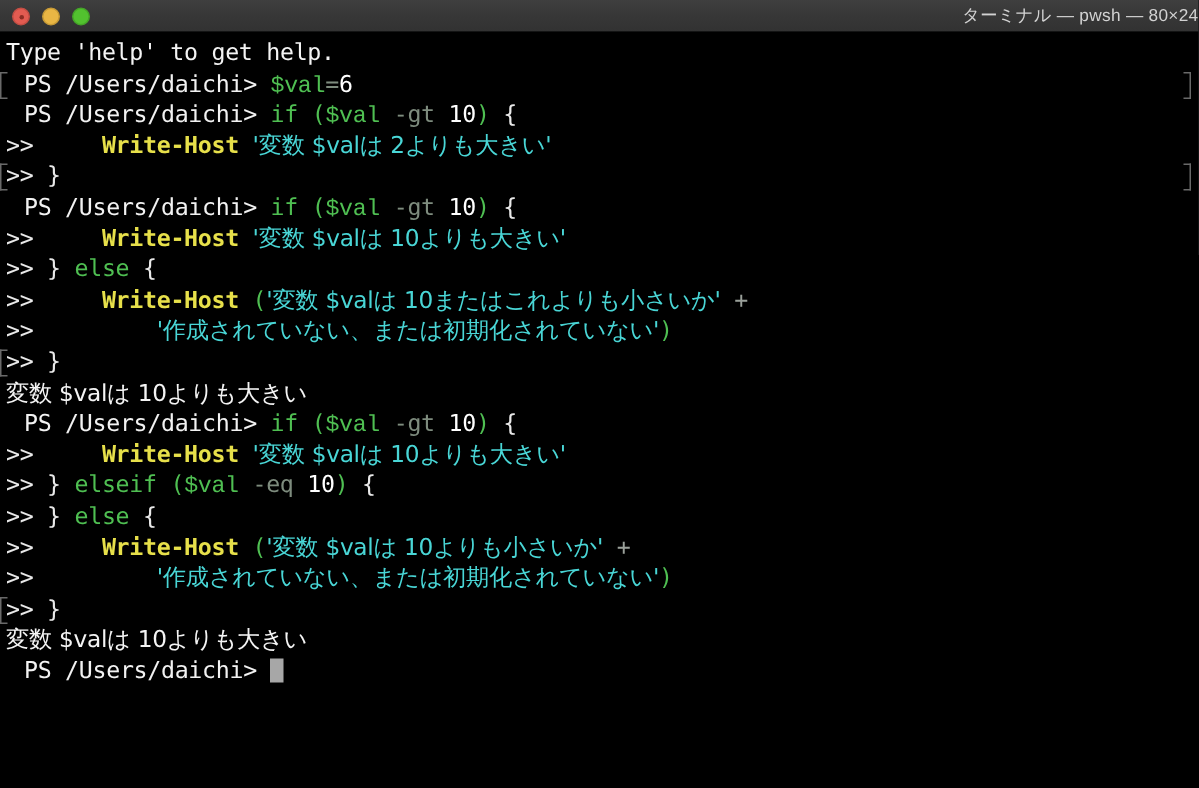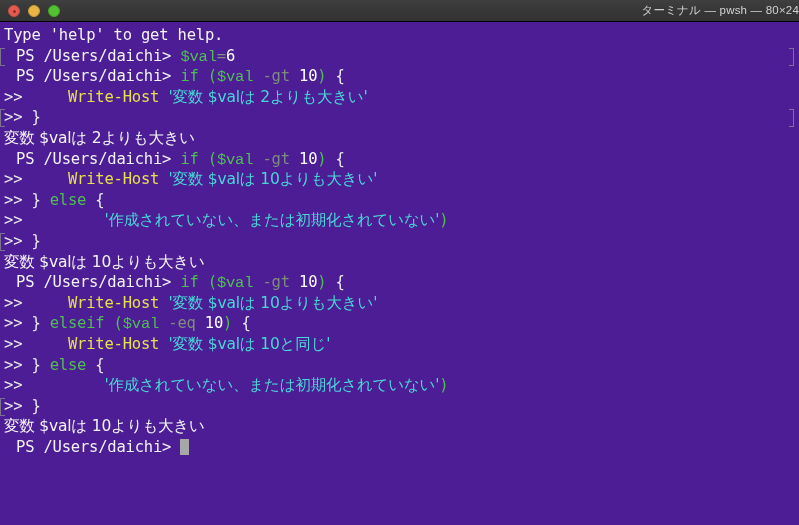--- a/index.html
+++ b/index.html
@@ -68,21 +68,21 @@
     color: #d2d2d2;
     letter-spacing: 0.2px;
     white-space: nowrap;
     user-select: none;
   }
 
   
   #screen {
     position: relative;
     height: 503px;
-    background: #4c1d95;
+    background: #000000;
     padding: 3px 0 0 0;
     box-sizing: border-box;
     overflow: hidden;
   }
 
   .row {
     position: relative;
     height: 20.6px;
     line-height: 20.6px;
     font-size: 15.5px;
@@ -120,21 +120,21 @@
   }
 
   
   .t-default { color: #e9e9e9; }
   .t-prompt  { color: #f2f2f2; margin-left: 12px; }
   .t-cont    { color: #e9e9e9; }
   .t-kw      { color: #4fbf52; }
   .t-var     { color: #4fbf52; font-family: Liberation Mono, monospace; }
   .t-op      { color: #7e8c7e; }
   .t-num     { color: #ffffff; }
-  .t-cmd     { color: #e7e04a; }
+  .t-cmd     { color: #e7e04a; font-weight: bold; }
   .t-str     { color: #49d6d6; }
   .t-paren   { color: #4fbf52; }
   .t-plus    { color: #9aa09a; }
   .t-out     { color: #f4f4f4; }
 
   
   .cjk { font-family: "DejaVu Sans", "Liberation Sans", sans-serif; }
 
   .cursor {
     display: inline-block;
@@ -157,31 +157,31 @@
     </div>
     <div id="titletext">ターミナル — pwsh — 80×24</div>
   </div>
 
   <div id="screen">
       <div class="row"><span class="t-out">Type 'help' to get help.</span></div>
       <div class="row marked marked-right"><span class="t-prompt">PS /Users/daichi&gt; </span><span class="t-var">$val</span><span class="t-op">=</span><span class="t-num">6</span></div>
       <div class="row"><span class="t-prompt">PS /Users/daichi&gt; </span><span class="t-kw">if</span><span class="t-default"> </span><span class="t-paren">(</span><span class="t-var">$val</span><span class="t-default"> </span><span class="t-op">-gt</span><span class="t-default"> </span><span class="t-num">10</span><span class="t-paren">)</span><span class="t-default"> {</span></div>
       <div class="row"><span class="t-cont">&gt;&gt;     </span><span class="t-cmd">Write-Host</span><span class="t-default"> </span><span class="t-str cjk">'変数 $valは 2よりも大きい'</span></div>
       <div class="row marked marked-right"><span class="t-cont">&gt;&gt; </span><span class="t-default">}</span></div>
-      <div class="row"><span class="t-out cjk">変数 $valは 2よりも大きい</span></div>
       <div class="row"><span class="t-prompt">PS /Users/daichi&gt; </span><span class="t-kw">if</span><span class="t-default"> </span><span class="t-paren">(</span><span class="t-var">$val</span><span class="t-default"> </span><span class="t-op">-gt</span><span class="t-default"> </span><span class="t-num">10</span><span class="t-paren">)</span><span class="t-default"> {</span></div>
       <div class="row"><span class="t-cont">&gt;&gt;     </span><span class="t-cmd">Write-Host</span><span class="t-default"> </span><span class="t-str cjk">'変数 $valは 10よりも大きい'</span></div>
       <div class="row"><span class="t-cont">&gt;&gt; </span><span class="t-default">} </span><span class="t-kw">else</span><span class="t-default"> {</span></div>
+      <div class="row"><span class="t-cont">&gt;&gt;     </span><span class="t-cmd">Write-Host</span><span class="t-default"> </span><span class="t-paren">(</span><span class="t-str cjk">'変数 $valは 10またはこれよりも小さいか'</span><span class="t-default"> </span><span class="t-plus">+</span></div>
       <div class="row"><span class="t-cont">&gt;&gt;         </span><span class="t-str cjk">'作成されていない、または初期化されていない'</span><span class="t-paren">)</span></div>
       <div class="row marked"><span class="t-cont">&gt;&gt; </span><span class="t-default">}</span></div>
       <div class="row"><span class="t-out cjk">変数 $valは 10よりも大きい</span></div>
       <div class="row"><span class="t-prompt">PS /Users/daichi&gt; </span><span class="t-kw">if</span><span class="t-default"> </span><span class="t-paren">(</span><span class="t-var">$val</span><span class="t-default"> </span><span class="t-op">-gt</span><span class="t-default"> </span><span class="t-num">10</span><span class="t-paren">)</span><span class="t-default"> {</span></div>
       <div class="row"><span class="t-cont">&gt;&gt;     </span><span class="t-cmd">Write-Host</span><span class="t-default"> </span><span class="t-str cjk">'変数 $valは 10よりも大きい'</span></div>
       <div class="row"><span class="t-cont">&gt;&gt; </span><span class="t-default">} </span><span class="t-kw">elseif</span><span class="t-default"> </span><span class="t-paren">(</span><span class="t-var">$val</span><span class="t-default"> </span><span class="t-op">-eq</span><span class="t-default"> </span><span class="t-num">10</span><span class="t-paren">)</span><span class="t-default"> {</span></div>
-      <div class="row"><span class="t-cont">&gt;&gt;     </span><span class="t-cmd">Write-Host</span><span class="t-default"> </span><span class="t-str cjk">'変数 $valは 10と同じ'</span></div>
       <div class="row"><span class="t-cont">&gt;&gt; </span><span class="t-default">} </span><span class="t-kw">else</span><span class="t-default"> {</span></div>
+      <div class="row"><span class="t-cont">&gt;&gt;     </span><span class="t-cmd">Write-Host</span><span class="t-default"> </span><span class="t-paren">(</span><span class="t-str cjk">'変数 $valは 10よりも小さいか'</span><span class="t-default"> </span><span class="t-plus">+</span></div>
       <div class="row"><span class="t-cont">&gt;&gt;         </span><span class="t-str cjk">'作成されていない、または初期化されていない'</span><span class="t-paren">)</span></div>
       <div class="row marked"><span class="t-cont">&gt;&gt; </span><span class="t-default">}</span></div>
       <div class="row"><span class="t-out cjk">変数 $valは 10よりも大きい</span></div>
       <div class="row"><span class="t-prompt">PS /Users/daichi&gt; </span><span class="cursor"></span></div>
     </div>
 
 </div>
 
 </body></html>

